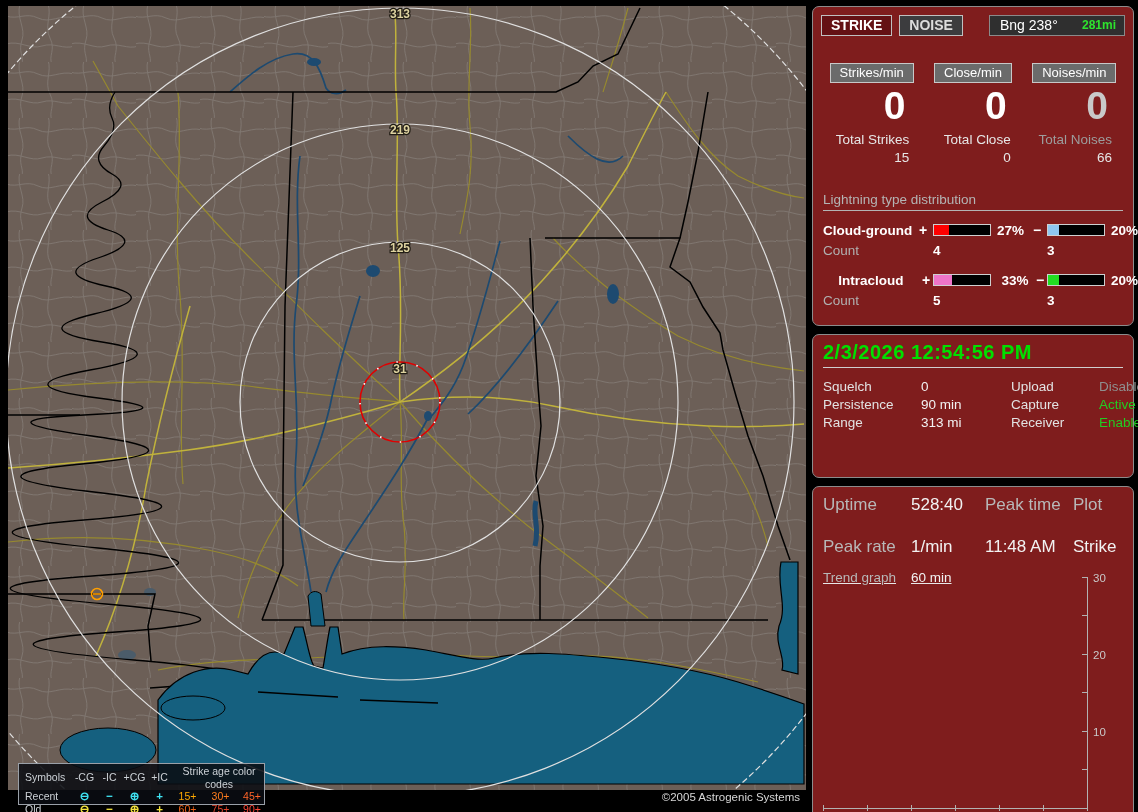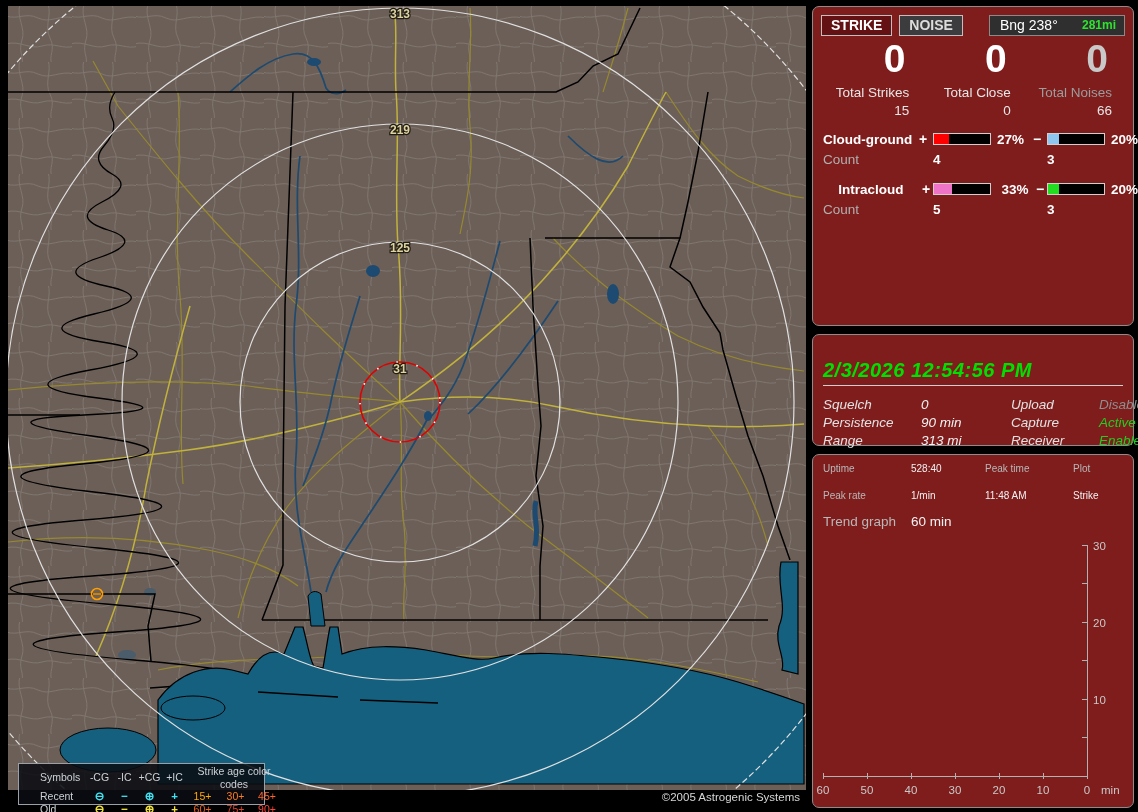--- a/index.html
+++ b/index.html
@@ -8,32 +8,32 @@
 
   
   #map-wrap{position:absolute;left:8px;top:6px;width:798px;height:668px;background:#6c5f57;}
   #map-wrap svg{display:block;}
   #copyright{position:absolute;left:8px;top:791px;width:792px;text-align:right;
     color:#d6d6d6;font-size:11.5px;}
 
   
   #legend{position:absolute;left:10px;top:757px;width:247px;height:42px;
     background:rgba(10,13,18,0.88);border:1px solid #9aa0a8;color:#ccd1d6;
-    font-size:10.5px;padding:1px 4px 2px 21px;line-height:12.5px;}
+    font-size:10.5px;padding:1px 4px 2px 6px;line-height:12.5px;}
   .lg-row{display:grid;grid-template-columns:46px 27px 23px 27px 23px 33px 33px 30px;align-items:center;}
   .lg-row .c{text-align:center;}
   .lg-age-head{grid-column:6 / span 3;text-align:center;}
   .lg-sym{font-size:11.5px;font-weight:bold;}
 
   
   #panel{position:absolute;left:812px;top:6px;width:322px;}
   .panel-box{background:#7f1d1d;border:1px solid #8c8c8c;border-radius:7px;position:relative;
     color:#e8e8e8;margin-bottom:8px;}
   #box-top{height:320px;padding:8px 8px 0 8px;}
-  #box-mid{height:112px;padding:24px 10px 0 10px;font-style:italic;}
+  #box-mid{height:144px;padding:6px 10px 0 10px;}
   #box-bot{height:354px;padding:8px 10px 0 10px;}
 
   .top-row1{display:flex;align-items:center;}
   .btn{font-weight:bold;font-size:14px;padding:1px 9px 2px 9px;border:1px solid #c0c0c0;}
   .btn-strike{background:#641114;color:#fff;margin-right:7px;}
   .btn-noise{background:#3c3c3e;color:#dcdcdc;}
   .bng-box{margin-left:auto;background:#2f2f2f;border:1px solid #8a8a8a;
     display:flex;gap:14px;align-items:center;padding:1px 8px 2px 10px;min-width:136px;justify-content:space-between;}
   .bng-label{color:#ffffff;font-weight:normal;font-size:14px;}
   .bng-range{color:#2ee32e;font-weight:bold;font-size:12px;}
@@ -65,24 +65,24 @@
   .count-label{color:#b0b0b0;}
   .count-val{color:#fff;font-weight:bold;}
 
   .datetime{color:#00e000;font-size:20px;font-weight:bold;letter-spacing:0.5px;}
   .dt-rule{border:none;border-top:1px solid #cfcfcf;margin:3px 0 0 0;}
   .status-grid{display:grid;grid-template-columns:98px 90px 88px 1fr;
     row-gap:3px;font-size:13.5px;margin-top:11px;}
   .st-label{color:#e2e2e2;}
   .st-value{color:#f2f2f2;}
 
-  .stats-grid{display:grid;grid-template-columns:88px 74px 88px 1fr;row-gap:16px;font-size:10px;}
+  .stats-grid{display:grid;grid-template-columns:88px 74px 88px 1fr;row-gap:22px;font-size:17px;}
   .gm{color:#b8b8b8;}
   .gv{color:#f2f2f2;}
-  .trend-row{display:grid;grid-template-columns:88px 1fr;font-size:13.5px;margin-top:13px;}
+  .trend-row{display:grid;grid-template-columns:88px 1fr;font-size:13.5px;margin-top:13px;text-decoration:underline;}
   #trend-svg{position:absolute;left:4px;top:86px;}
   .axis{stroke:#b2b2b2;stroke-width:1;shape-rendering:crispEdges;}
   .tick-lab{fill:#c9c9c9;font-size:11.5px;font-family:"Liberation Sans",sans-serif;}
 
   .map-label{fill:#ddd2a0;font-size:12px;font-weight:bold;font-family:"Liberation Sans",sans-serif;
     paint-order:stroke;stroke:#201c14;stroke-width:2.5px;text-anchor:middle;}
 </style>
 </head>
 <body>
 
@@ -226,20 +226,25 @@
   <div class="panel-box" id="box-top">
     <div class="top-row1">
       <span class="btn btn-strike">STRIKE</span>
       <span class="btn btn-noise">NOISE</span>
       <span class="bng-box">
         <span class="bng-label">Bng 238°</span>
         <span class="bng-range">281mi</span>
       </span>
     </div>
 
+    <div class="rates-grid">
+      <div class="rate-chip-cell"><span class="rate-chip">Strikes/min</span></div>
+      <div class="rate-chip-cell"><span class="rate-chip">Close/min</span></div>
+      <div class="rate-chip-cell"><span class="rate-chip">Noises/min</span></div>
+    </div>
     <div class="zeros-grid">
       <div class="zero">0</div>
       <div class="zero">0</div>
       <div class="zero dim">0</div>
     </div>
 
     <div class="totals-grid">
       <div class="total-cell">
         <div class="total-label">Total Strikes</div>
         <div class="total-value">15</div>
@@ -247,20 +252,21 @@
       <div class="total-cell">
         <div class="total-label">Total Close</div>
         <div class="total-value">0</div>
       </div>
       <div class="total-cell">
         <div class="total-label dim">Total Noises</div>
         <div class="total-value">66</div>
       </div>
     </div>
 
+    <div class="dist-title">Lightning type distribution</div>
 
     <div class="dist-row">
       <span class="dist-label">Cloud-ground</span>
       <span class="dist-sign">+</span>
       <span class="pct-bar">
           <i style="width: 27%; background: rgb(255, 0, 0);"></i>
         </span>
       <span class="dist-pct">27%</span>
       <span class="dist-sign">−</span>
       <span class="pct-bar">

